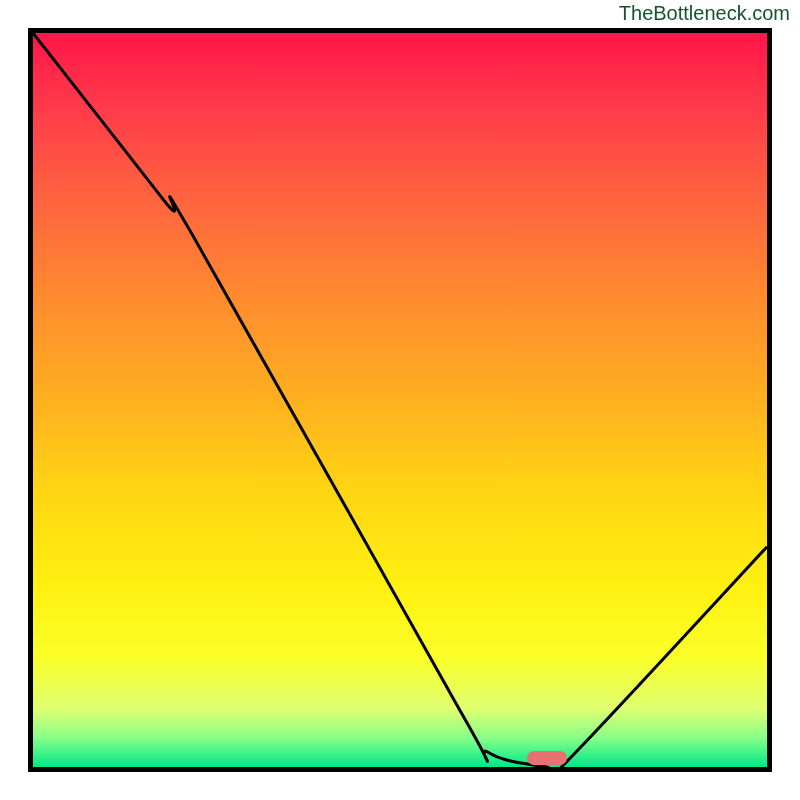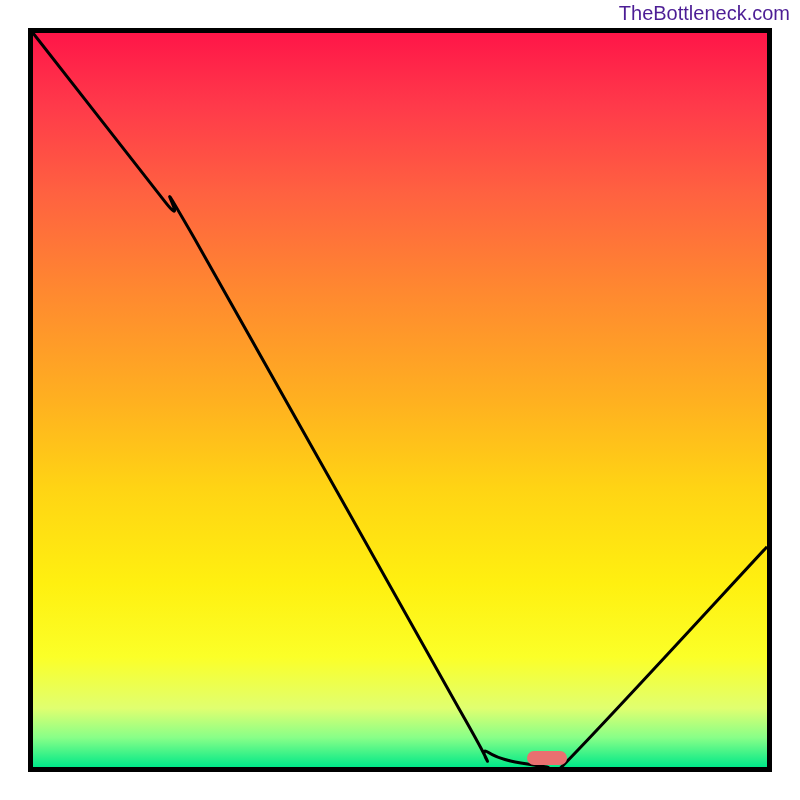--- a/index.html
+++ b/index.html
@@ -8,21 +8,21 @@
     width: 800px;
     height: 800px;
     background: #ffffff;
     position: relative;
     font-family: Arial, sans-serif;
   }
   .watermark {
     position: absolute;
     top: 2px;
     right: 10px;
-    color: #4c1d95;
+    color: #14532d;
     font-size: 20px;
     font-weight: 500;
   }
   .chart-frame {
     position: absolute;
     top: 28px;
     left: 28px;
     width: 744px;
     height: 744px;
     border: 5px solid #000;

